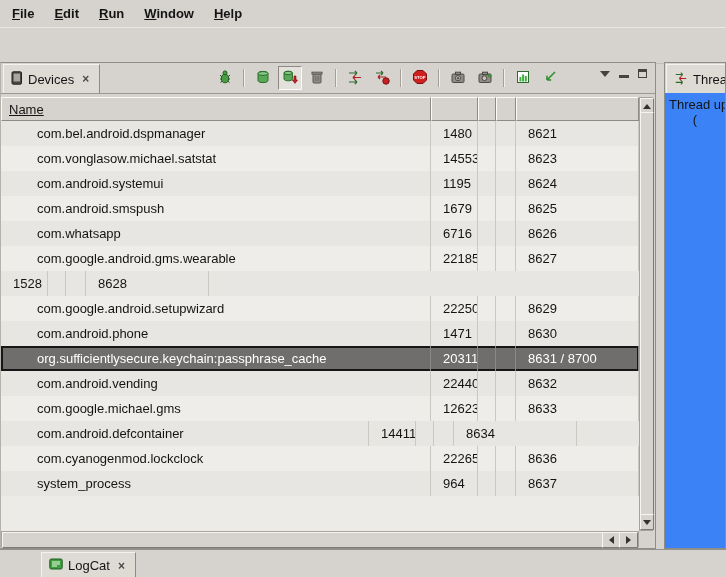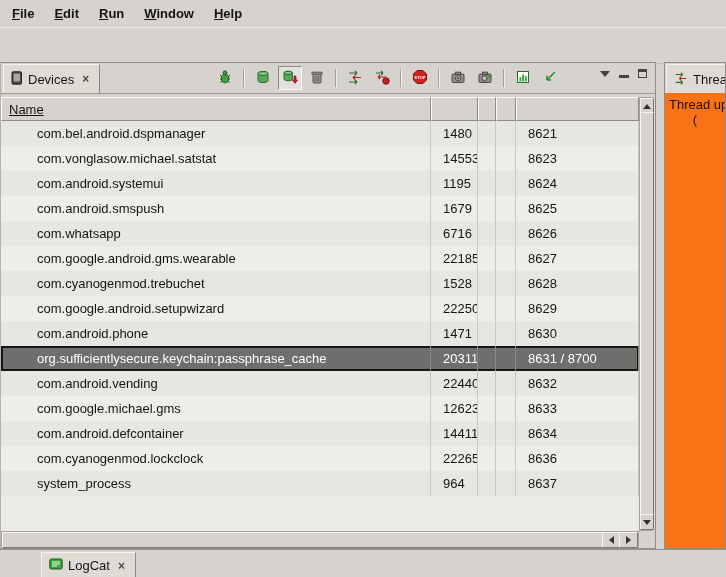--- a/index.html
+++ b/index.html
@@ -59,21 +59,21 @@
   .hscroll .sbtn{position:absolute;top:0;width:17px;height:14px;display:flex;align-items:center;justify-content:center;}
   .hscroll .left{right:17px;}
   .hscroll .right{right:0;}
   .arr-up{width:0;height:0;border-left:4px solid transparent;border-right:4px solid transparent;border-bottom:5px solid #33322e;}
   .arr-down{width:0;height:0;border-left:4px solid transparent;border-right:4px solid transparent;border-top:5px solid #33322e;}
   .arr-left{width:0;height:0;border-top:4px solid transparent;border-bottom:4px solid transparent;border-right:5px solid #33322e;}
   .arr-right{width:0;height:0;border-top:4px solid transparent;border-bottom:4px solid transparent;border-left:5px solid #33322e;}
   
   .threads-panel{position:absolute;top:62px;left:664px;width:62px;height:487px;box-sizing:border-box;
     background:#d6d3ce;border:1px solid #908d86;overflow:hidden;}
-  .threads-content{position:absolute;top:30px;left:0;right:0;bottom:0;background:#f97316;padding-top:4px;}
+  .threads-content{position:absolute;top:30px;left:0;right:0;bottom:0;background:#3b82f6;padding-top:4px;}
   .threads-line1{padding-left:4px;white-space:nowrap;}
   .threads-line2{text-align:center;white-space:nowrap;}
   
   .logcat-bar{position:absolute;top:549px;left:0;right:0;height:28px;background:#d6d3ce;border-top:1px solid #94918a;}
   .logcat-bar .tab{top:2px;left:2px;height:26px;background:#dedbd5;margin-left:39px;}
 </style>
 </head>
 <body>
 
 <div id="root">
@@ -244,21 +244,20 @@
           <div class="tcell c4" style="width: 123px;">8626</div>
         </div>
         <div class="trow">
           <div class="tcell c0" style="width: 430px;">com.google.android.gms.wearable</div>
           <div class="tcell c1" style="width: 47px;">22185</div>
           <div class="tcell c2" style="width: 18px;"></div>
           <div class="tcell c3" style="width: 20px;"></div>
           <div class="tcell c4" style="width: 123px;">8627</div>
         </div>
         <div class="trow">
-          <div class="tcell c0" style="width: 430px;">com.cyanogenmod.trebuchet</div>
           <div class="tcell c1" style="width: 47px;">1528</div>
           <div class="tcell c2" style="width: 18px;"></div>
           <div class="tcell c3" style="width: 20px;"></div>
           <div class="tcell c4" style="width: 123px;">8628</div>
         </div>
         <div class="trow">
           <div class="tcell c0" style="width: 430px;">com.google.android.setupwizard</div>
           <div class="tcell c1" style="width: 47px;">22250</div>
           <div class="tcell c2" style="width: 18px;"></div>
           <div class="tcell c3" style="width: 20px;"></div>
@@ -286,21 +285,21 @@
           <div class="tcell c4" style="width: 123px;">8632</div>
         </div>
         <div class="trow">
           <div class="tcell c0" style="width: 430px;">com.google.michael.gms</div>
           <div class="tcell c1" style="width: 47px;">12623</div>
           <div class="tcell c2" style="width: 18px;"></div>
           <div class="tcell c3" style="width: 20px;"></div>
           <div class="tcell c4" style="width: 123px;">8633</div>
         </div>
         <div class="trow">
-          <div class="tcell c0" style="width: 430px;">com.android.defcontainer</div>
+          <div class="tcell c0" style="width: 368px;">com.android.defcontainer</div>
           <div class="tcell c1" style="width: 47px;">14411</div>
           <div class="tcell c2" style="width: 18px;"></div>
           <div class="tcell c3" style="width: 20px;"></div>
           <div class="tcell c4" style="width: 123px;">8634</div>
         </div>
         <div class="trow">
           <div class="tcell c0" style="width: 430px;">com.cyanogenmod.lockclock</div>
           <div class="tcell c1" style="width: 47px;">22265</div>
           <div class="tcell c2" style="width: 18px;"></div>
           <div class="tcell c3" style="width: 20px;"></div>

